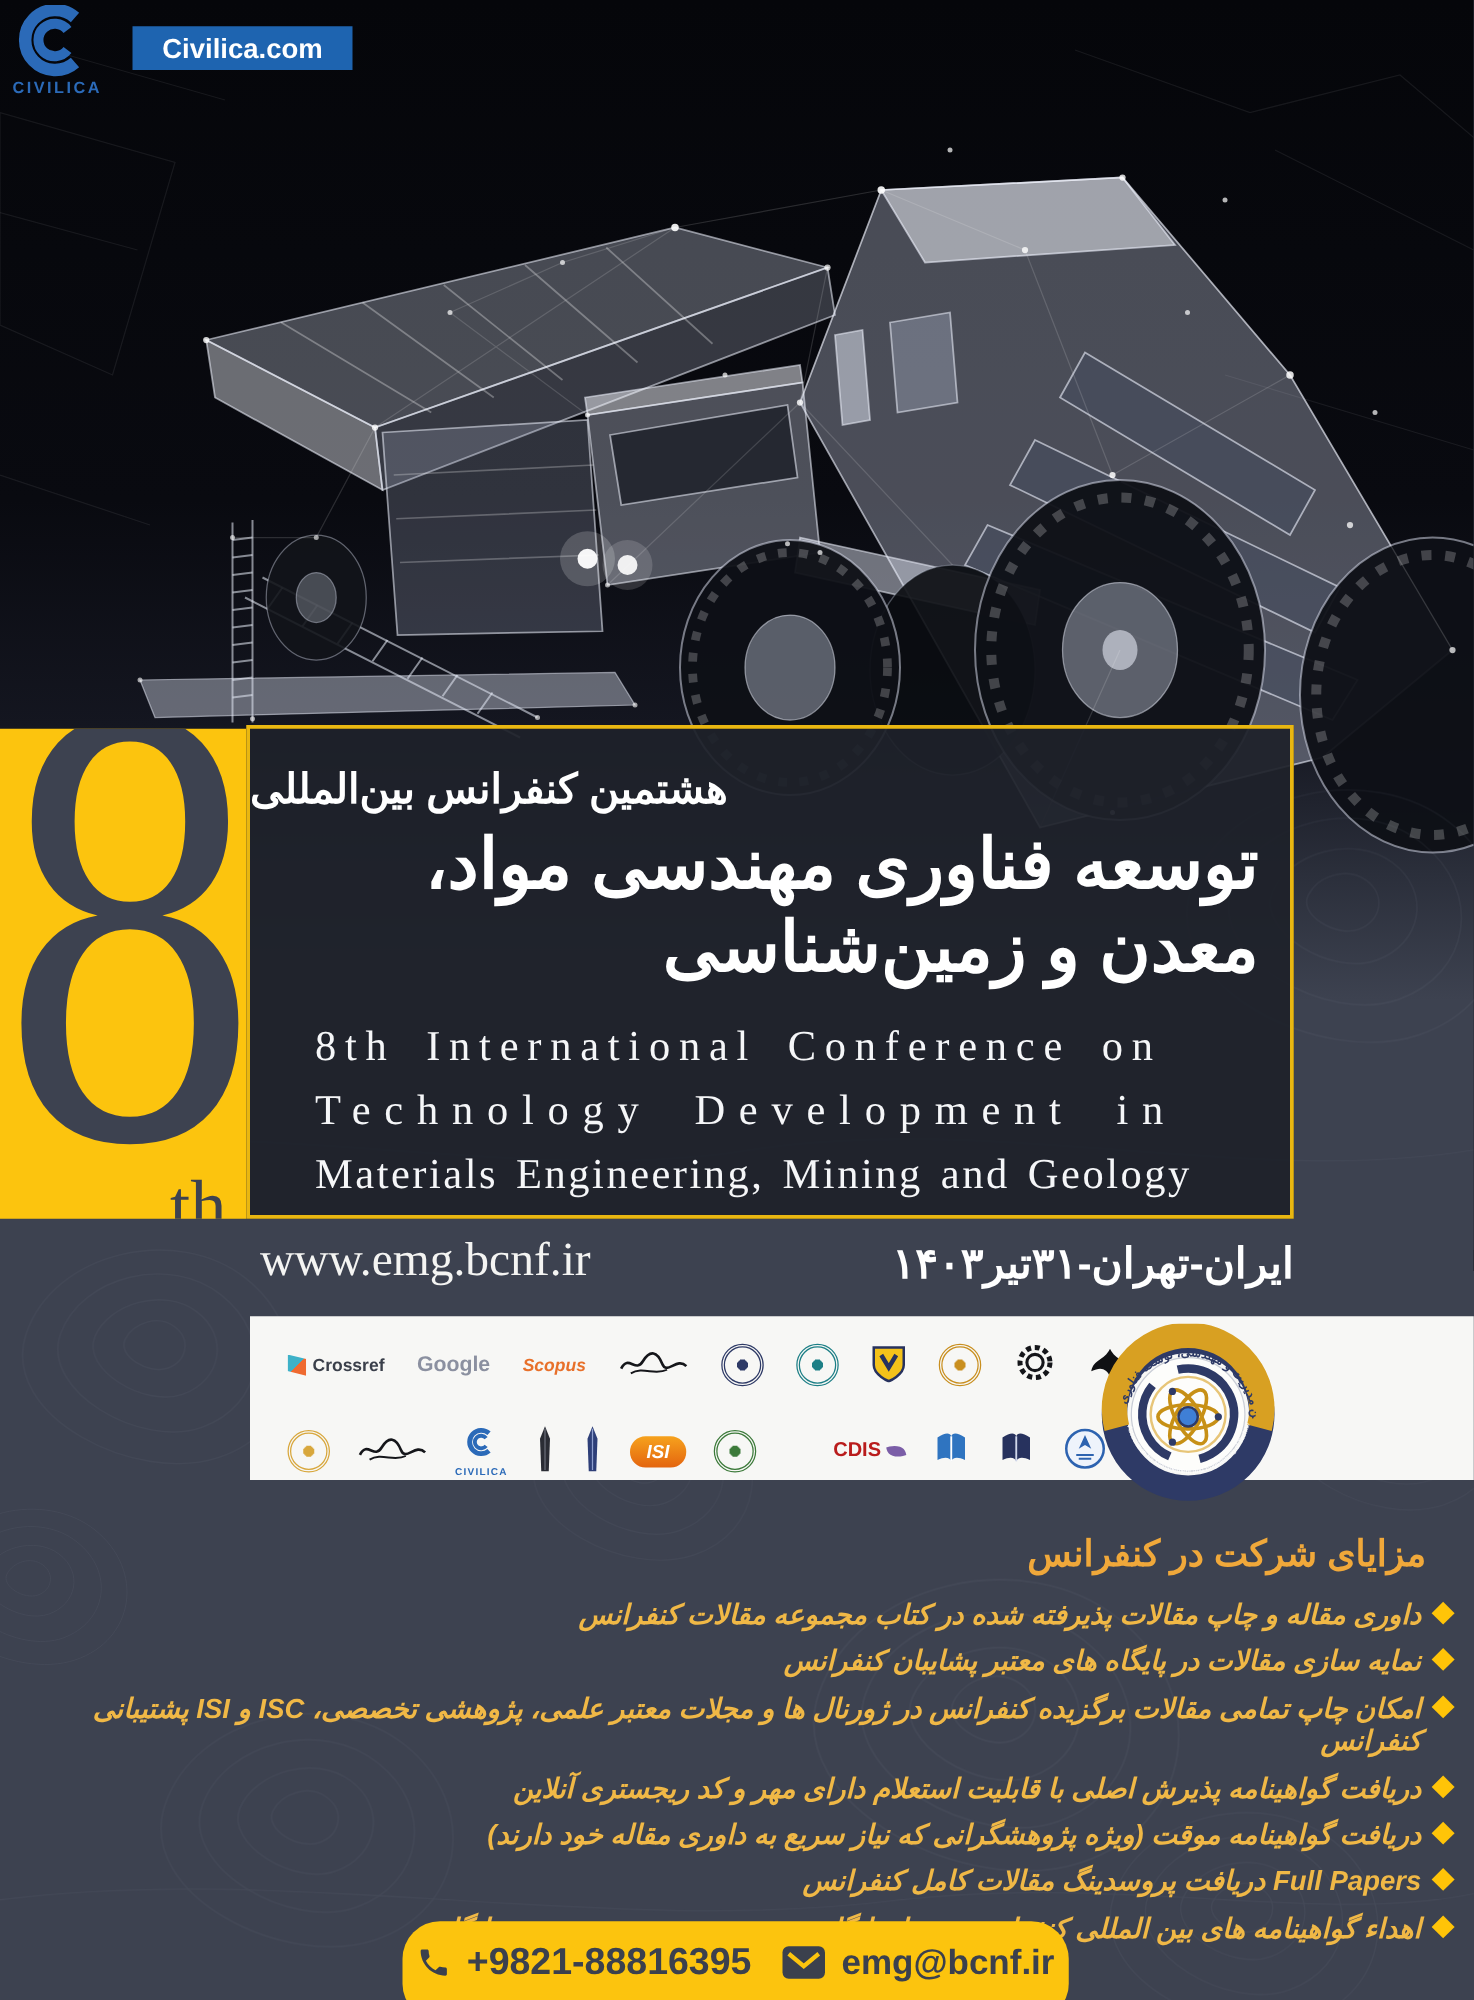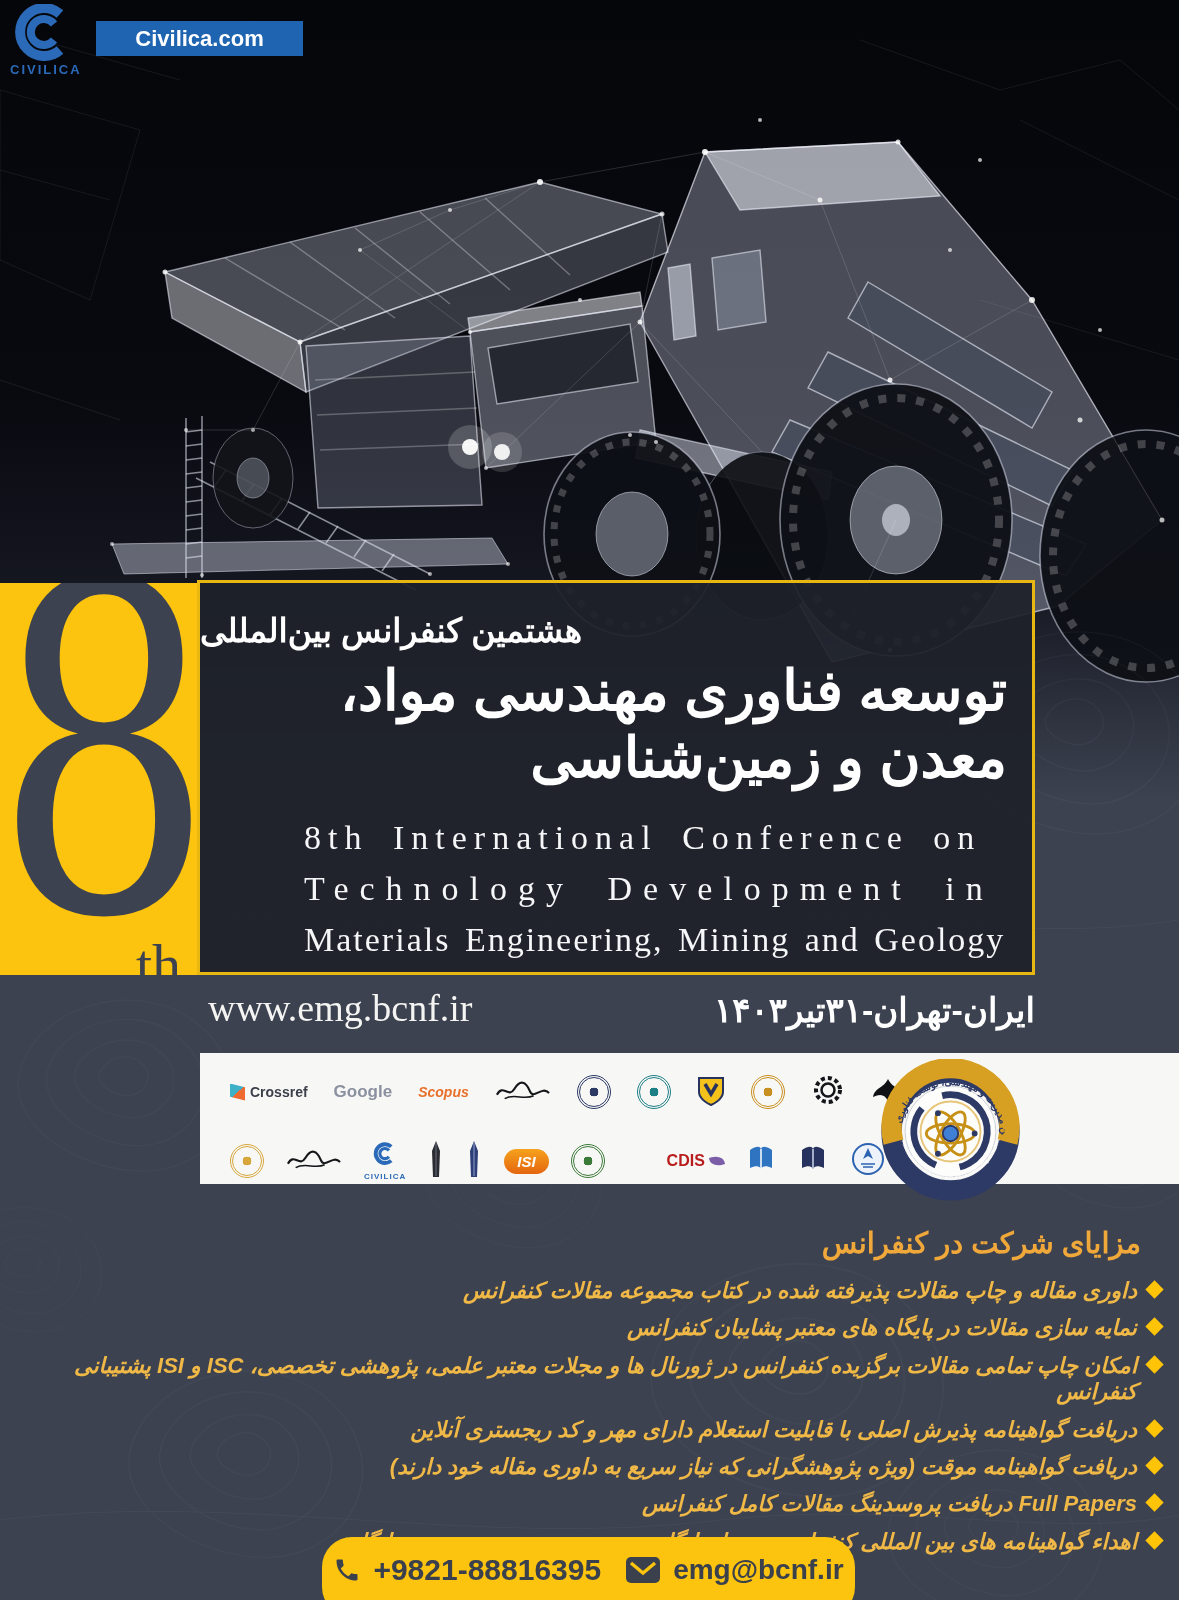--- a/index.html
+++ b/index.html
@@ -10,34 +10,34 @@
   .hero{position:absolute;left:0;top:0;width:1179px;height:1000px;z-index:1;
         background:linear-gradient(180deg,#05060a 0%,#090a10 40%,#141620 58%,#2b2f3b 70%,#3d4250 80%,#3d4250 100%);}
   .hero svg{position:absolute;left:0;top:0;}
 
   
   .topo{position:absolute;left:0;top:560px;z-index:2;opacity:.6;pointer-events:none;}
 
   
   .civ-badge{position:absolute;left:8px;top:4px;z-index:8;}
   .civ-word{position:absolute;left:2px;top:58px;font-size:13px;font-weight:700;letter-spacing:2px;color:#2b6ab8;}
-  .civ-label{position:absolute;left:88px;top:17px;width:207px;height:35px;background:#1e64b0;
+  .civ-label{position:absolute;left:98px;top:17px;width:176px;height:35px;background:#1e64b0;
              color:#fff;font-size:22px;font-weight:700;display:flex;align-items:center;justify-content:center;}
 
   
   .yellow-panel{position:absolute;left:0;top:583px;width:197px;height:392px;background:#fcc40e;z-index:4;overflow:hidden;}
   .num8{position:absolute;left:-6px;top:-58px;font-family:"DejaVu Serif",serif;font-size:455px;line-height:1;
         color:#3d4250;transform:scaleX(.76);transform-origin:left top;}
   .num-th{position:absolute;left:136px;top:348px;font-family:"Liberation Serif",serif;font-size:58px;color:#3d4250;}
   .dark-box{position:absolute;left:197px;top:580px;width:838px;height:395px;z-index:4;box-sizing:border-box;
             background:rgba(30,33,42,.93);border:3px solid #e9b711;}
   .fa1{margin:28px 25px 0 0;text-align:left;direction:rtl;color:#fff;font-size:33px;font-weight:800;}
   .fa2{margin:12px 25px 0 0;text-align:right;direction:rtl;color:#fff;font-size:56px;font-weight:900;line-height:1.05;padding-left:48px;}
   .fa3{margin:8px 25px 0 0;text-align:right;direction:rtl;color:#fff;font-size:56px;font-weight:900;line-height:1.05;}
-  .en-block{margin:24px 0 0 104px;font-family:"Liberation Serif",serif;color:#f5f6f8;font-size:34px;line-height:1.5;}
+  .en-block{margin:24px 0 0 52px;font-family:"Liberation Serif",serif;color:#f5f6f8;font-size:34px;line-height:1.5;}
   .en1{letter-spacing:7px;word-spacing:9px;white-space:nowrap;}
   .en2{letter-spacing:11px;word-spacing:14px;white-space:nowrap;}
   .en3{letter-spacing:2px;word-spacing:4px;white-space:nowrap;}
 
   
   .website{position:absolute;left:208px;top:986px;z-index:4;font-family:"Liberation Serif",serif;
            font-size:38px;color:#f4f4f2;}
   .date-fa{position:absolute;right:144px;top:990px;z-index:4;direction:rtl;font-size:34px;font-weight:800;color:#fff;}
 
   

